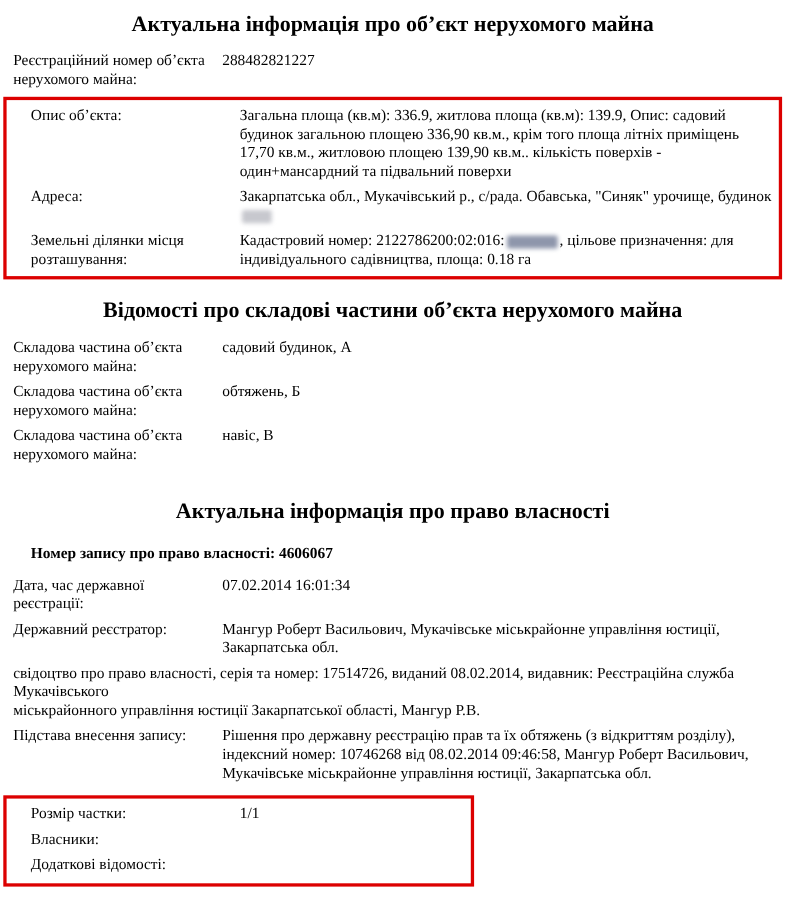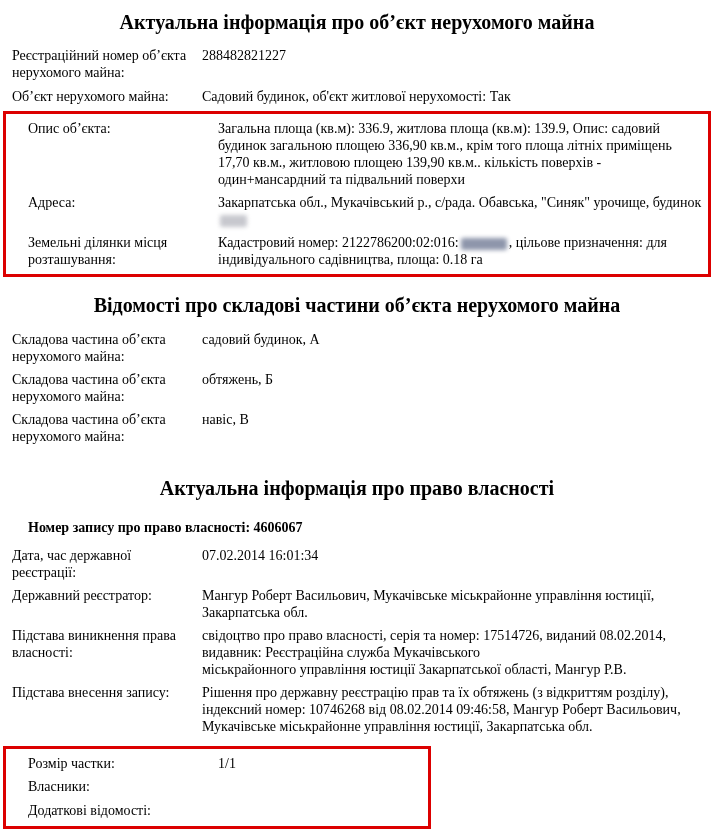--- a/index.html
+++ b/index.html
@@ -66,24 +66,20 @@
 
 <div class="page">
 
   <div class="section-title first">Актуальна інформація про об’єкт нерухомого майна</div>
 
   <div class="row">
     <div class="label">Реєстраційний номер об’єкта нерухомого майна:</div>
     <div class="value">288482821227</div>
   </div>
 
-  <div class="row">
-    <div class="label">Об’єкт нерухомого майна:</div>
-    <div class="value">Садовий будинок, об'єкт житлової нерухомості: Так</div>
-  </div>
 
   <div class="hl-box" style="border-color: rgb(220, 0, 0);">
     <div class="row">
       <div class="label">Опис об’єкта:</div>
       <div class="value">Загальна площа (кв.м): 336.9, житлова площа (кв.м): 139.9, Опис: садовий будинок загальною площею 336,90 кв.м., крім того площа літніх приміщень 17,70 кв.м., житловою площею 139,90 кв.м.. кількість поверхів - один+мансардний та підвальний поверхи</div>
     </div>
     <div class="row">
       <div class="label">Адреса:</div>
       <div class="value"><span>Закарпатська обл., Мукачівський р., с/рада. Обавська, "Синяк" урочище, будинок</span> <span class="redacted addr"></span></div>
     </div>
@@ -116,21 +112,20 @@
     <div class="label">Дата, час державної реєстрації:</div>
     <div class="value">07.02.2014 16:01:34</div>
   </div>
 
   <div class="row">
     <div class="label">Державний реєстратор:</div>
     <div class="value">Мангур Роберт Васильович, Мукачівське міськрайонне управління юстиції, Закарпатська обл.</div>
   </div>
 
   <div class="row">
-    <div class="label">Підстава виникнення права власності:</div>
     <div class="value">
       <div class="para">свідоцтво про право власності, серія та номер: 17514726, виданий 08.02.2014, видавник: Реєстраційна служба Мукачівського</div>
       <div class="para">міськрайонного управління юстиції Закарпатської області, Мангур Р.В.</div>
     </div>
   </div>
 
   <div class="row">
     <div class="label">Підстава внесення запису:</div>
     <div class="value">Рішення про державну реєстрацію прав та їх обтяжень (з відкриттям розділу), індексний номер: 10746268 від 08.02.2014 09:46:58, Мангур Роберт Васильович, Мукачівське міськрайонне управління юстиції, Закарпатська обл.</div>
   </div>

